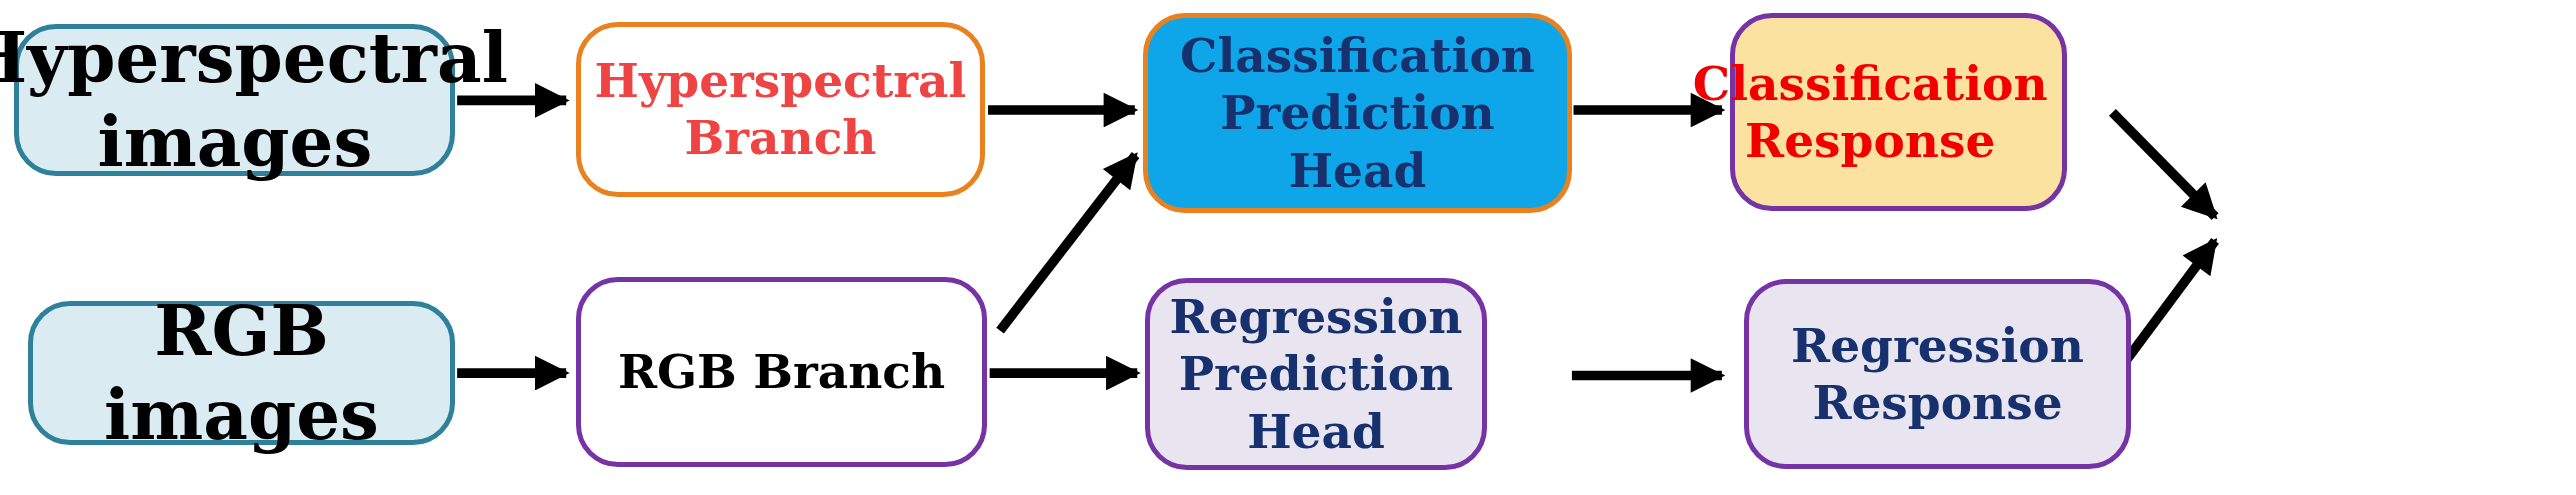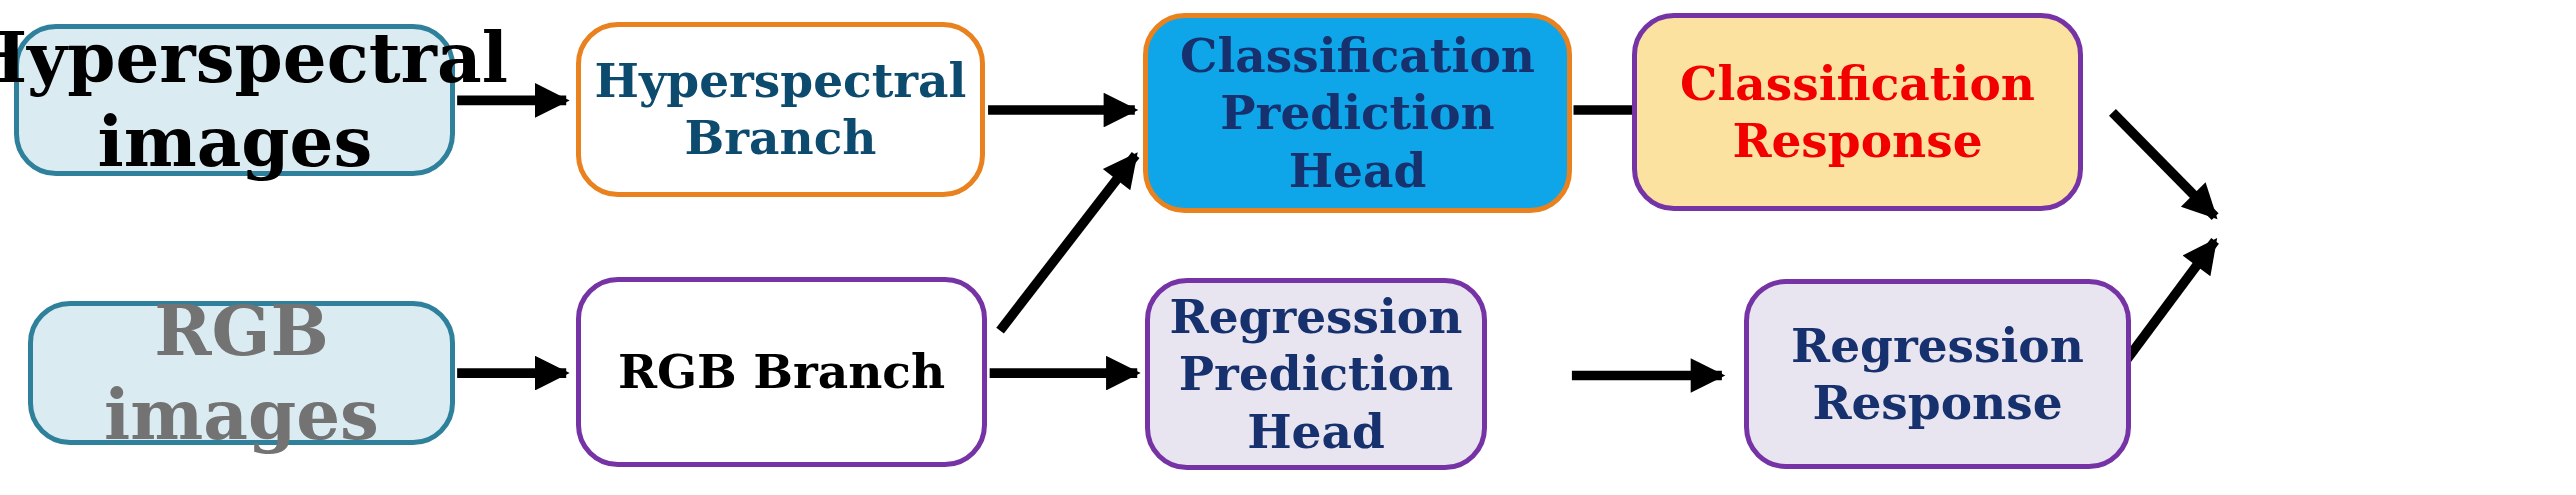--- a/index.html
+++ b/index.html
@@ -28,21 +28,21 @@
   .fs-lg { font-size: 69px; }
   .fs-md { font-size: 47px; }
 
   
   #n-hyperspectral-images      { left:   14.4px; top:  24px; width: 441px; height: 152px; }
   #n-rgb-images                { left:   28px; top: 301px; width: 427px; height: 144px; }
   #n-hyperspectral-branch      { left:  576px; top:  21.7px; width: 409px; height: 175px; }
   #n-rgb-branch                { left:  576px; top: 277px; width: 411px; height: 190px; }
   #n-classification-prediction { left: 1143px; top:  13px; width: 429px; height: 200px; }
   #n-regression-prediction     { left: 1145px; top: 278px; width: 342px; height: 192px; }
-  #n-classification-response   { left: 1632px; top:  13px; width: 451px; height: 198px; justify-content: flex-end; }
+  #n-classification-response   { left: 1730px; top:  13px; width: 337px; height: 198px; justify-content: flex-end; }
   #n-regression-response       { left: 1730px; top: 279px; width: 387px; height: 190px; }
   #n-results                   { left: 2222px; top: 131px; width: 337px; height: 192px; }
 
   #arrow-layer {
     position: absolute;
     left: 0; top: 0;
     width: 2576px;
     height: 496px;
     pointer-events: none;
   }
@@ -70,25 +70,25 @@
     <line x1="1962" y1="137" x2="2147" y2="137" marker-end="url(#arrowhead)" style="stroke: rgb(0, 0, 0);"></line>
     <line x1="1960" y1="468" x2="2147" y2="468" marker-end="url(#arrowhead)" style="stroke: rgb(0, 0, 0);"></line>
     <line x1="2634" y1="140" x2="2762" y2="270" marker-end="url(#arrowhead)" style="stroke: rgb(0, 0, 0);"></line>
     <line x1="2637" y1="468" x2="2762" y2="300" marker-end="url(#arrowhead)" style="stroke: rgb(0, 0, 0);"></line>
   </svg>
 
   <div id="n-hyperspectral-images" class="node fs-lg" style="background: rgb(218, 236, 242); border-color: rgb(47, 129, 155); color: rgb(0, 0, 0);">
     <span>Hyperspectral images</span>
   </div>
 
-  <div id="n-rgb-images" class="node fs-lg" style="background: rgb(218, 236, 242); border-color: rgb(47, 129, 155); color: #737373;">
+  <div id="n-rgb-images" class="node fs-lg" style="background: rgb(218, 236, 242); border-color: rgb(47, 129, 155); color: #000000;">
     <span>RGB images</span>
   </div>
 
-  <div id="n-hyperspectral-branch" class="node fs-md" style="background: rgb(255, 255, 255); border-color: rgb(232, 129, 30); color: #0c4a6e;">
+  <div id="n-hyperspectral-branch" class="node fs-md" style="background: rgb(255, 255, 255); border-color: rgb(232, 129, 30); color: #ef4444;">
     <span>Hyperspectral Branch</span>
   </div>
 
   <div id="n-rgb-branch" class="node fs-md" style="background: rgb(255, 255, 255); border-color: rgb(117, 51, 166); color: rgb(0, 0, 0);">
     <span>RGB Branch</span>
   </div>
 
   <div id="n-classification-prediction" class="node fs-md" style="background: #0ea5e9; border-color: rgb(232, 129, 30); color: rgb(22, 49, 109);">
     <span>Classification Prediction Head</span>
   </div>

